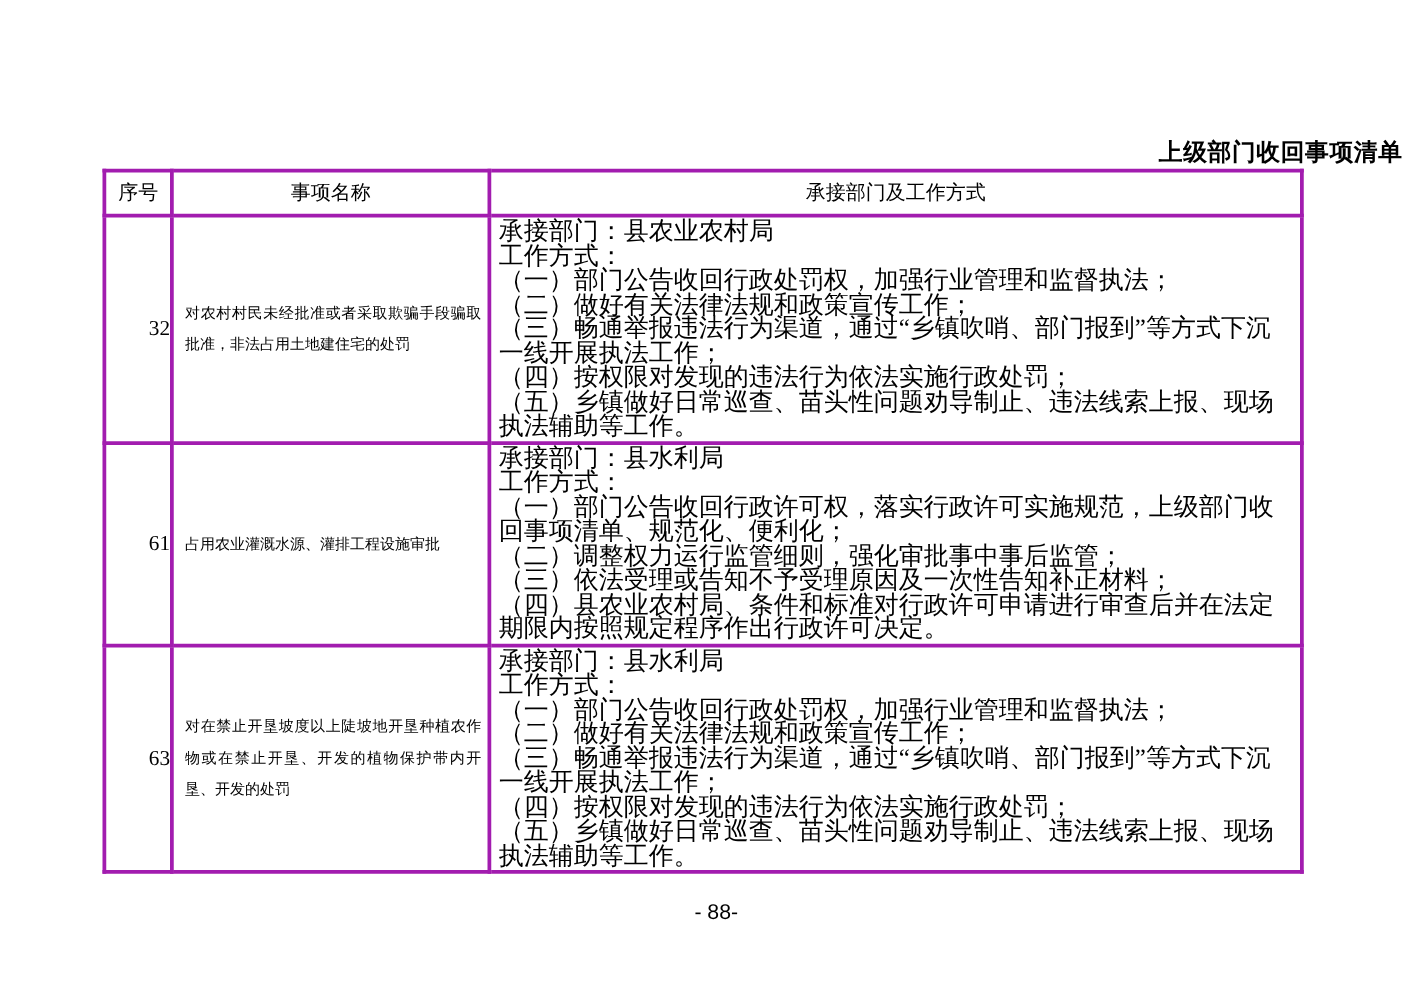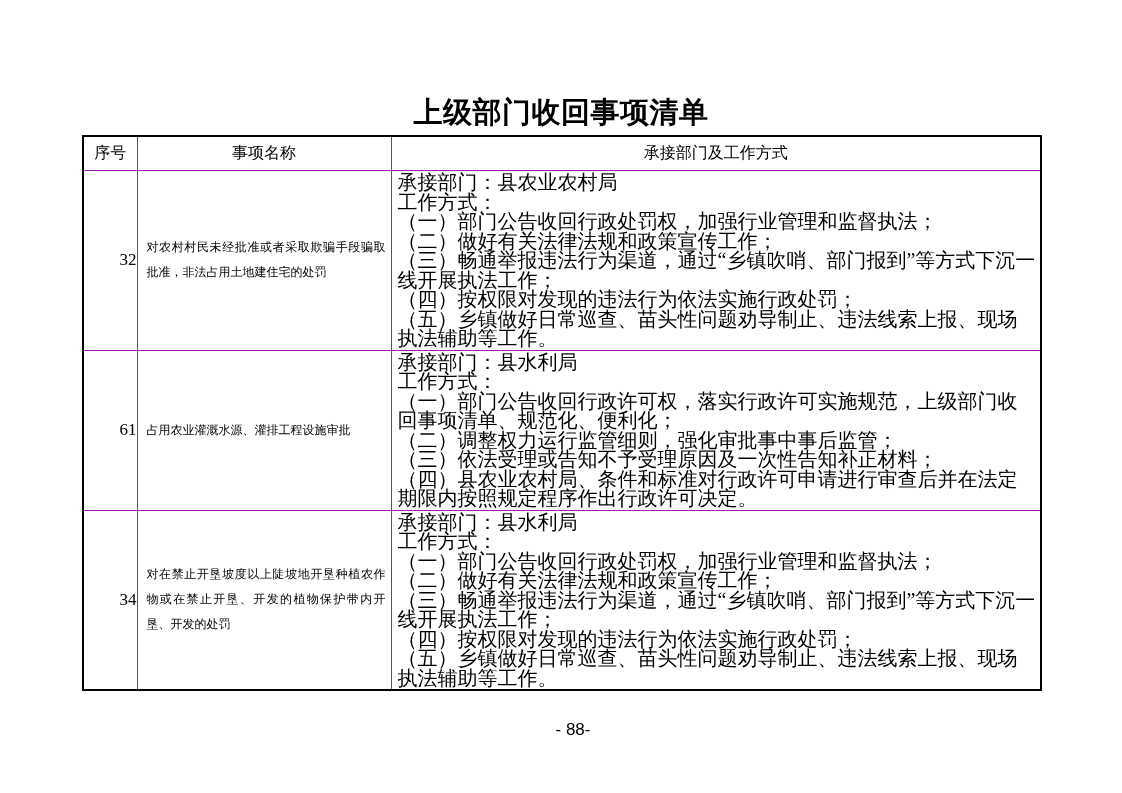--- a/index.html
+++ b/index.html
@@ -11,41 +11,41 @@
     position: relative;
     width: 1122px;
     height: 793px;
     background: #ffffff;
     color: #000000;
     font-family: "Liberation Serif", "DejaVu Serif", serif;
     overflow: hidden;
   }
   .doc-title {
     position: absolute;
-    top: 93px;
+    top: 109px;
     left: 0;
     width: 100%;
-    text-align: center;
-    font-size: 29px;
+    text-align: right;
+    font-size: 19px;
     font-weight: bold;
     font-family: "Liberation Serif", "DejaVu Serif", serif;
     letter-spacing: 0.5px;
   }
   table.doc-table {
     position: absolute;
     top: 135px;
     left: 82px;
     width: 958px;
     border-collapse: collapse;
     table-layout: fixed;
     border: 2px solid #000000;
   }
   table.doc-table th,
   table.doc-table td {
-    border: 1px solid #a21caf;
+    border: 3px solid #a21caf;
     overflow: hidden;
   }
   th.hdr {
     font-family: "Liberation Sans", "DejaVu Sans", sans-serif;
     font-weight: normal;
     font-size: 16px;
     text-align: center;
     vertical-align: middle;
     height: 33px;
     padding: 0;
@@ -124,21 +124,21 @@
         <td class="method-cell">
           <div class="dept-line">承接部门：县水利局</div>
           <div class="method-label">工作方式：</div>
           <div class="method-line">（一）部门公告收回行政许可权，落实行政许可实施规范，上级部门收回事项清单、规范化、便利化；</div>
           <div class="method-line">（二）调整权力运行监管细则，强化审批事中事后监管；</div>
           <div class="method-line">（三）依法受理或告知不予受理原因及一次性告知补正材料；</div>
           <div class="method-line">（四）县农业农村局、条件和标准对行政许可申请进行审查后并在法定期限内按照规定程序作出行政许可决定。</div>
         </td>
       </tr>
       <tr style="height:156px;">
-        <td class="no-cell">34</td>
+        <td class="no-cell">63</td>
         <td class="name-cell">对在禁止开垦坡度以上陡坡地开垦种植农作物或在禁止开垦、开发的植物保护带内开垦、开发的处罚</td>
         <td class="method-cell">
           <div class="dept-line">承接部门：县水利局</div>
           <div class="method-label">工作方式：</div>
           <div class="method-line">（一）部门公告收回行政处罚权，加强行业管理和监督执法；</div>
           <div class="method-line">（二）做好有关法律法规和政策宣传工作；</div>
           <div class="method-line">（三）畅通举报违法行为渠道，通过“乡镇吹哨、部门报到”等方式下沉一线开展执法工作；</div>
           <div class="method-line">（四）按权限对发现的违法行为依法实施行政处罚；</div>
           <div class="method-line">（五）乡镇做好日常巡查、苗头性问题劝导制止、违法线索上报、现场执法辅助等工作。</div>
         </td>

